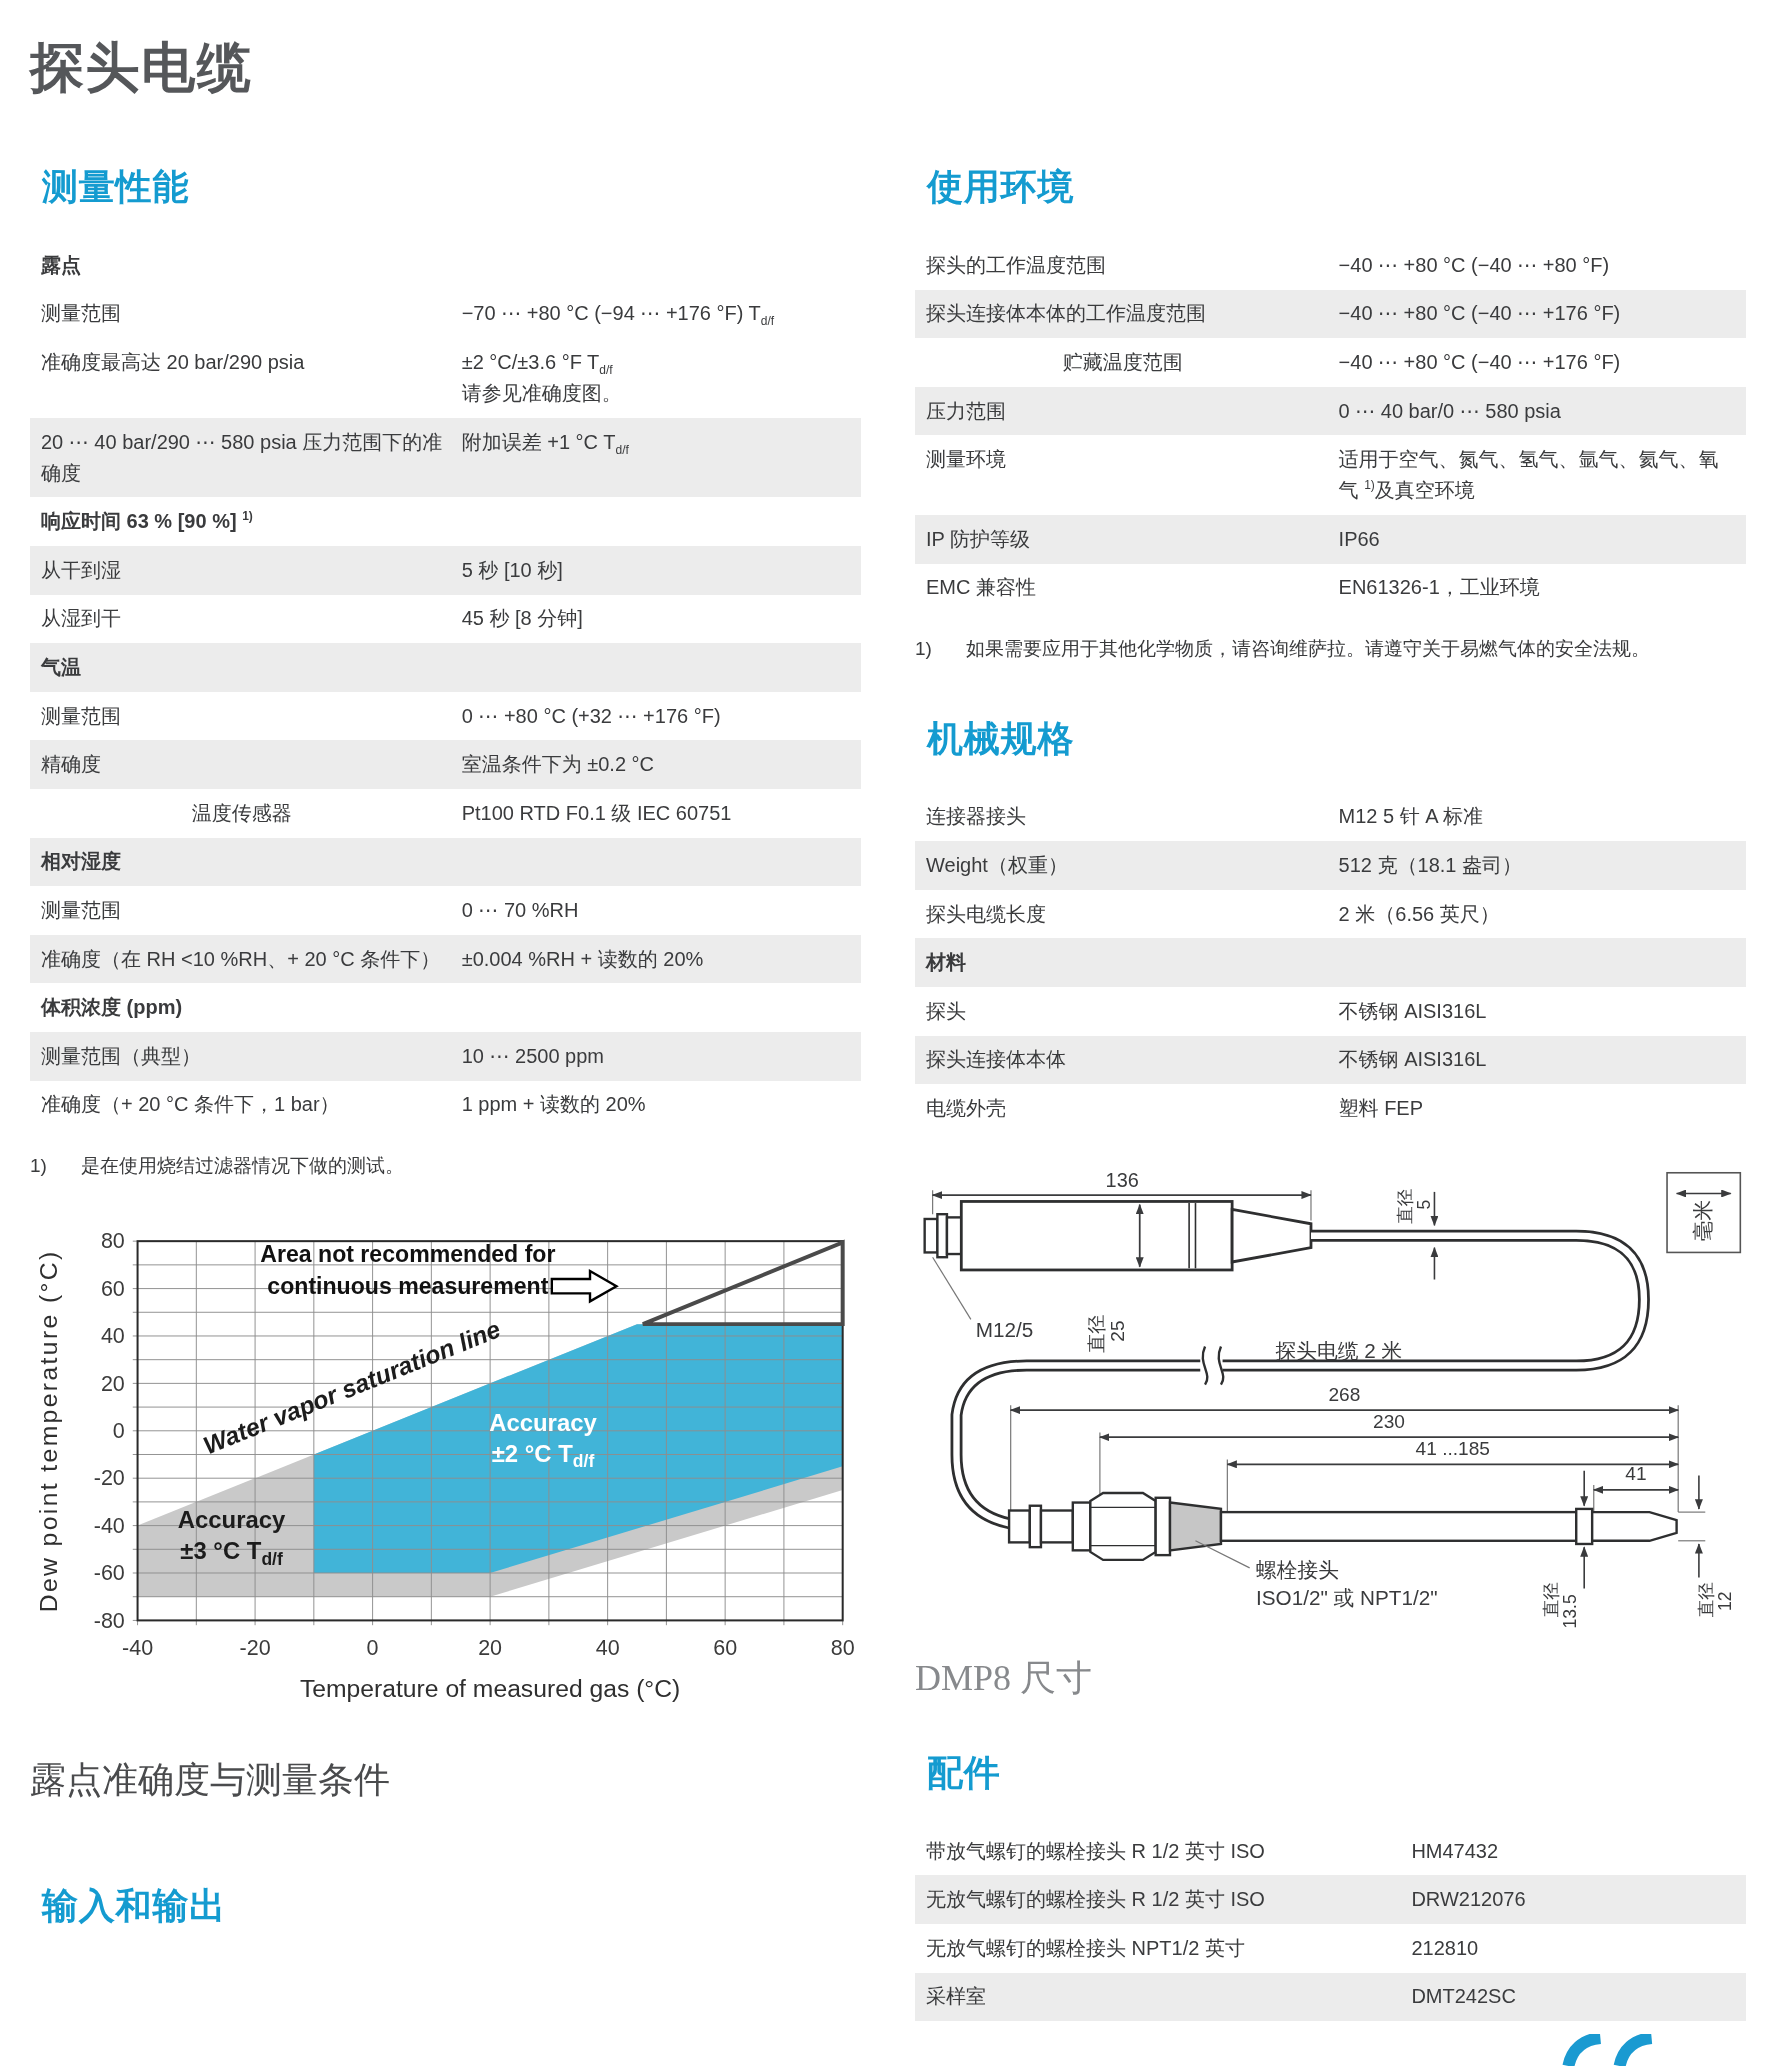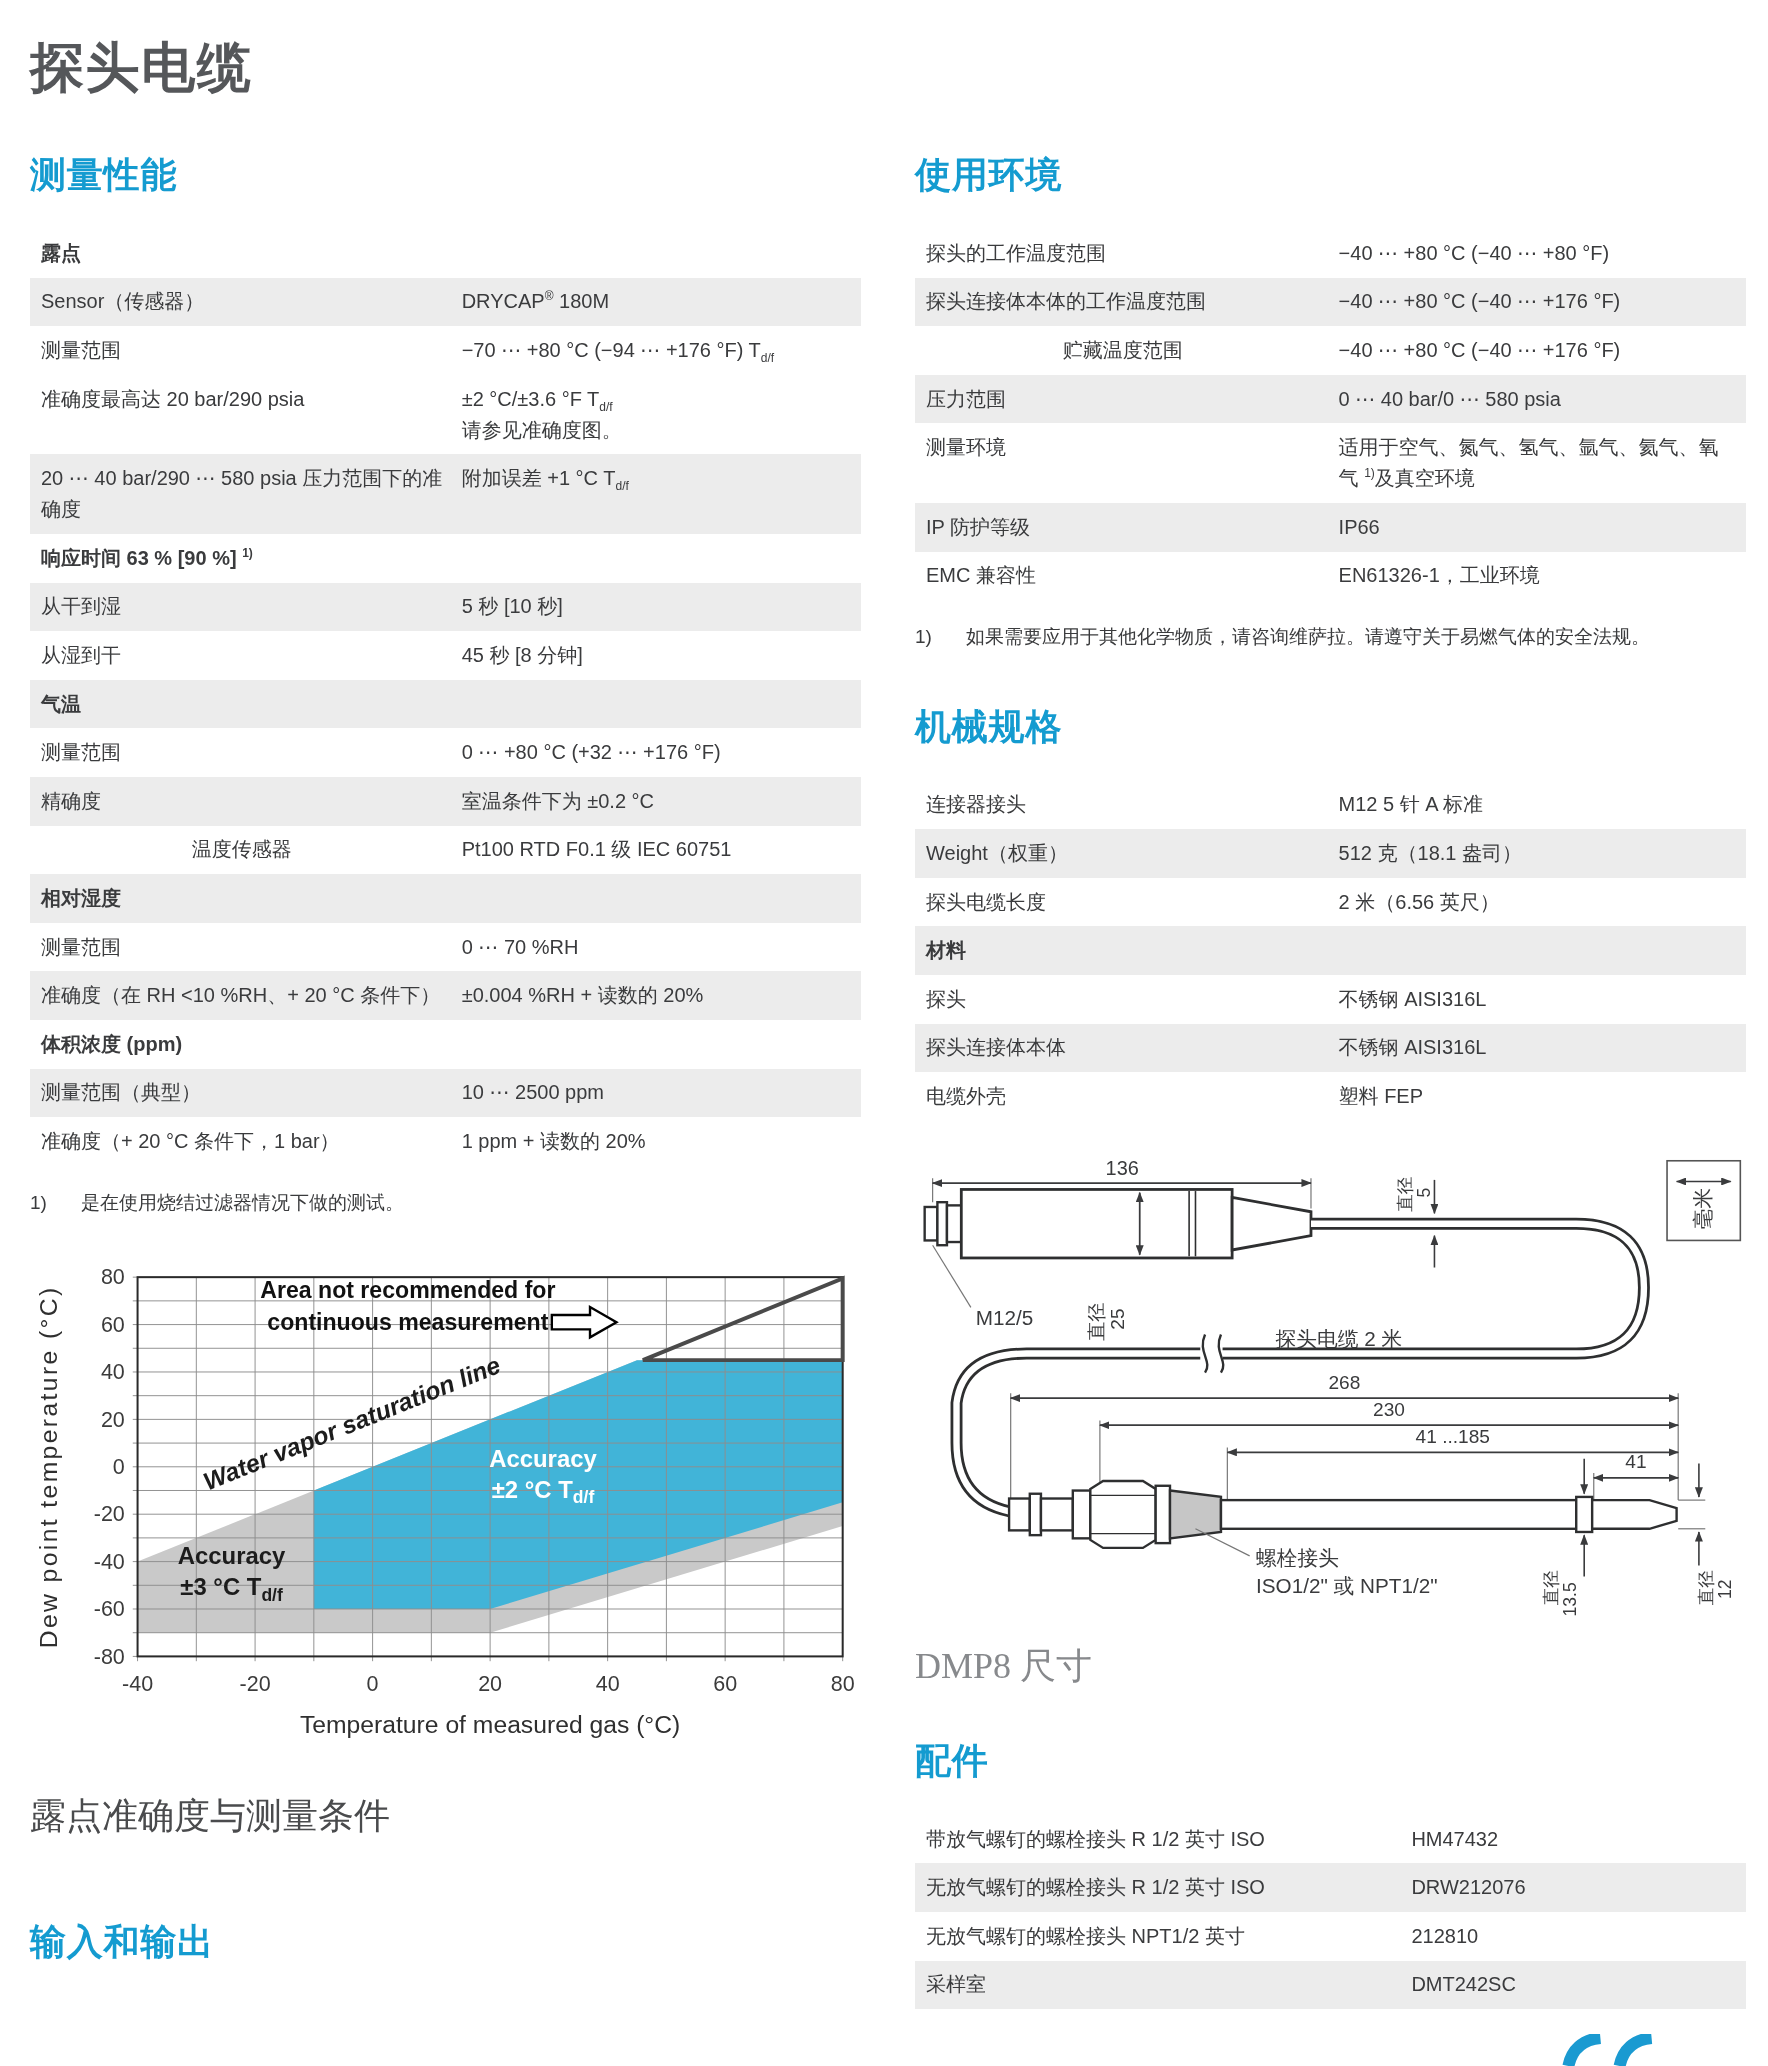--- a/index.html
+++ b/index.html
@@ -2,21 +2,21 @@
 <html style="font-size:12.8px"><head>
 <meta charset="utf-8">
 <style>
   html,body{margin:0;padding:0;background:#ffffff;}
   body{font-family:"Liberation Sans","DejaVu Sans",sans-serif;color:#3a3b3d;}
   .page{position:relative;width:1769px;height:2066px;background:#fff;overflow:hidden;}
   .inner{padding:21px 0 0 30px;}
   h1{font-size:54px;font-weight:700;color:#55575a;margin:11px 0 0 0;letter-spacing:1.6px;}
   .cols{display:flex;gap:54px;margin-top:46px;}
   .col{width:831px;flex:0 0 831px;}
-  h2{font-size:36px;font-weight:700;margin:0;letter-spacing:0.8px;}
+  h2{font-size:36px;font-weight:700;margin:12px;letter-spacing:0.8px;}
   .accent{color:#149bd0;}
   .spec-table{margin-top:29px;font-size:20px;line-height:31px;}
   .srow{display:flex;padding:8.8px 11px;}
   .srow.shade{background:#ececec;}
   .srow .lbl{padding-right:19px;box-sizing:border-box;}
   .srow .val{flex:1;}
   .srow.subhead .lbl{font-weight:700;width:100% !important;}
   sup{font-size:0.6em;vertical-align:super;line-height:0;}
   sub{font-size:0.6em;vertical-align:sub;line-height:0;}
   .footnote{display:flex;font-size:19px;line-height:25.5px;margin-top:24px;color:#3a3b3d;}
@@ -40,24 +40,20 @@
     <h1>探头电缆</h1>
 
     <div class="cols">
 
       <div class="col">
         <div class="section">
           <h2 class="accent">测量性能</h2>
           <div class="spec-table">
               <div class="srow subhead">
                 <div class="lbl" style="width: 52%;">露点</div>
-              </div>
-              <div class="srow shade">
-                <div class="lbl" style="width: 52%;">Sensor（传感器）</div>
-                <div class="val">DRYCAP<sup>®</sup> 180M</div>
               </div>
               <div class="srow">
                 <div class="lbl" style="width: 52%;">测量范围</div>
                 <div class="val">−70 ⋯ +80 °C (−94 ⋯ +176 °F) T<sub>d/f</sub></div>
               </div>
               <div class="srow">
                 <div class="lbl" style="width: 52%;">准确度最高达 20 bar/290 psia</div>
                 <div class="val">±2 °C/±3.6 °F T<sub>d/f</sub><br>请参见准确度图。</div>
               </div>
               <div class="srow shade">

